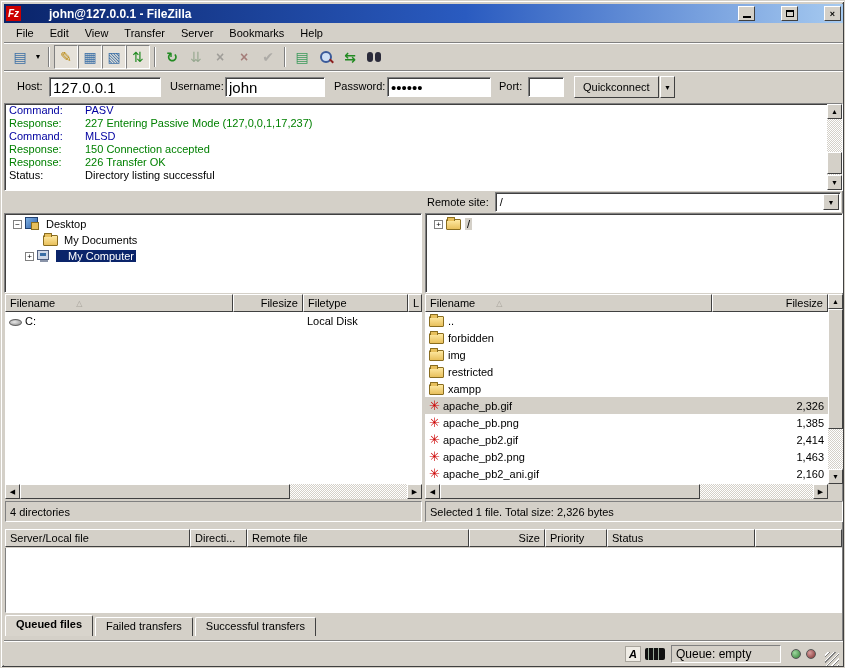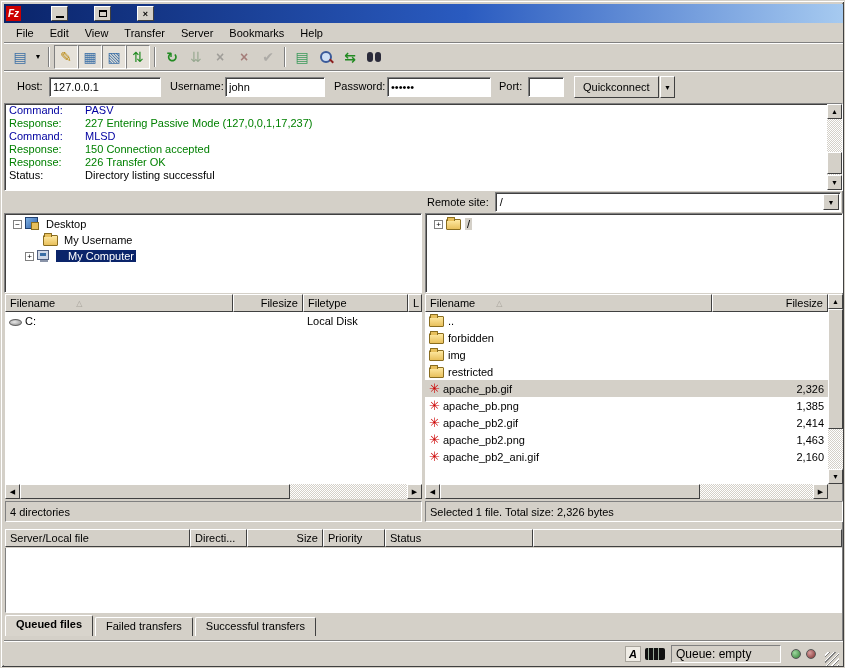--- a/index.html
+++ b/index.html
@@ -36,21 +36,21 @@
   .mag { width:12px; height:12px; position:relative; }
   .mag::before { content:""; position:absolute; left:0; top:0; width:8px; height:8px; border:2px solid #3a5a9a; border-radius:50%; background:#cfe0f5; }
   .mag::after { content:""; position:absolute; left:9px; top:9px; width:5px; height:2px; background:#8b2020; transform:rotate(45deg); }
   .bino { width:14px; height:10px; position:relative; }
   .bino::before,.bino::after { content:""; position:absolute; top:0; width:6px; height:10px; background:#2a2a3a; border-radius:3px; }
   .bino::before{ left:0; } .bino::after{ right:0; }
 
   
   .qcbar { position:absolute; left:3px; top:69px; width:839px; height:33px; border-top:1px solid #808080; box-shadow:inset 0 1px 0 #fff; background:#d4d0c8; }
   .qcbar .lbl { position:absolute; top:9px; }
-  .field { position:absolute; top:6px; height:20px; background:#fff; border:1px solid; border-color:#808080 #fff #fff #808080; box-shadow:inset 1px 1px 0 #404040; padding:2px 3px; font-size:11px; font-family:"Liberation Sans",sans-serif; }
+  .field { position:absolute; top:6px; height:20px; background:#fff; border:1px solid; border-color:#808080 #fff #fff #808080; box-shadow:inset 1px 1px 0 #404040; padding:2px 3px; font-size:15px; font-family:"Liberation Sans",sans-serif; }
   .qc-btn { position:absolute; top:5px; height:22px; background:#d4d0c8; border:1px solid; border-color:#fff #404040 #404040 #fff; padding:0 8px; font-size:11px; }
   .qc-arrow { position:absolute; top:5px; height:22px; width:15px; background:#d4d0c8; border:1px solid; border-color:#fff #404040 #404040 #fff; font-size:7px; display:flex; align-items:center; justify-content:center; }
 
   
   .log { position:absolute; left:3px; top:102px; width:839px; height:88px; background:#fff; border:1px solid; border-color:#808080 #fff #fff #808080; box-shadow:inset 1px 1px 0 #404040; overflow:hidden; }
   .log-line { display:flex; line-height:13px; padding-left:4px; white-space:nowrap; }
   .log-label { width:76px; flex:none; }
   .log-line.command { color:#0000a0; }
   .log-line.response { color:#008000; }
   .log-line.status { color:#000; }
@@ -119,20 +119,21 @@
 
   .divider { position:absolute; left:421px; top:190px; width:3px; height:332px; background:#d4d0c8; }
 </style>
 </head>
 <body>
 
 <div class="window">
 
   <div class="titlebar">
     <div class="fzlogo">Fz</div>
+    <div class="title-text">john@127.0.0.1 - FileZilla</div>
     <div class="winbtn">
         <div class="minline"></div>
       </div>
     <div class="winbtn">
         <div class="maxbox"></div>
       </div>
     <div class="winbtn">
         <span>×</span>
       </div>
   </div>
@@ -262,21 +263,21 @@
       <div class="pmbox">−</div>
       <div class="icon16">
           <div class="desktop-icon"></div>
         </div>
       <span class="tree-label">Desktop</span>
     </div>
     <div class="tree-row" style="padding-left:38px">
       <div class="icon16">
           <div class="folder"></div>
         </div>
-      <span class="tree-label">My Username</span>
+      <span class="tree-label">My Documents</span>
     </div>
     <div class="tree-row" style="padding-left:20px">
       <div class="pmbox">+</div>
       <div class="icon16">
           <div class="computer-icon"></div>
         </div>
       <span class="tree-label selected">My Computer</span>
     </div>
   </div>
 
@@ -367,20 +368,29 @@
       </div>
     <div class="frow">
         <div class="fcell" style="width:287px">
           <div class="folder" style="margin-right:4px"></div>
           <span>restricted</span>
         </div>
         <div class="fcell right" style="flex:1">
           <span></span>
         </div>
       </div>
+    <div class="frow">
+        <div class="fcell" style="width:287px">
+          <div class="folder" style="margin-right:4px"></div>
+          <span>xampp</span>
+        </div>
+        <div class="fcell right" style="flex:1">
+          <span></span>
+        </div>
+      </div>
     <div class="frow selected">
         <div class="fcell" style="width:287px">
           <span class="apache-icon" style="margin-right:3px">✳</span>
           <span>apache_pb.gif</span>
         </div>
         <div class="fcell right" style="flex:1">
           <span>2,326</span>
         </div>
       </div>
     <div class="frow">
@@ -439,20 +449,23 @@
   <div class="pane-status" style="left:424px;width:418px">
       <span>Selected 1 file. Total size: 2,326 bytes</span>
     </div>
 
   <div class="queue-header">
     <div class="hcell" style="width:185px">
         <span>Server/Local file</span>
       </div>
     <div class="hcell" style="width:57px">
         <span>Directi...</span>
+      </div>
+    <div class="hcell" style="width:222px">
+        <span>Remote file</span>
       </div>
     <div class="hcell right" style="width:76px">
         <span>Size</span>
       </div>
     <div class="hcell" style="width:62px">
         <span>Priority</span>
       </div>
     <div class="hcell" style="width:148px">
         <span>Status</span>
       </div>

